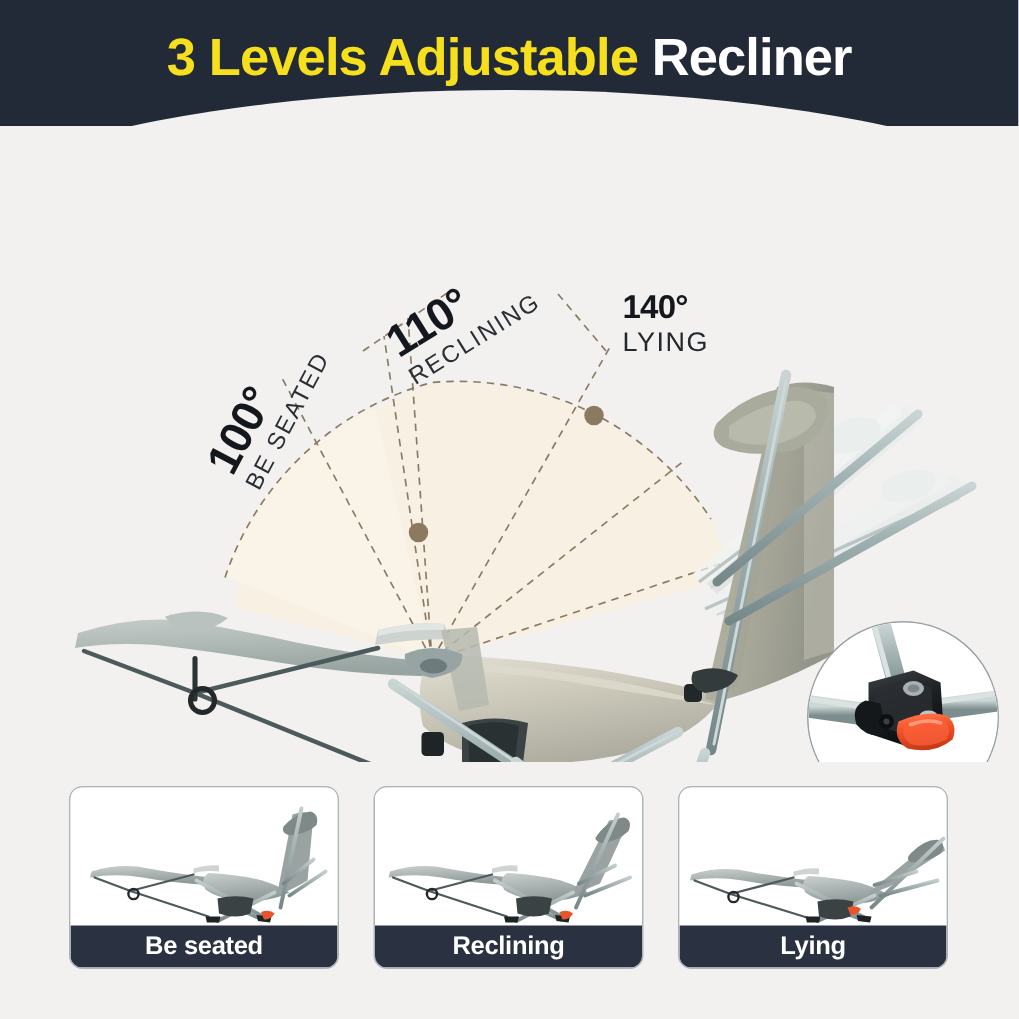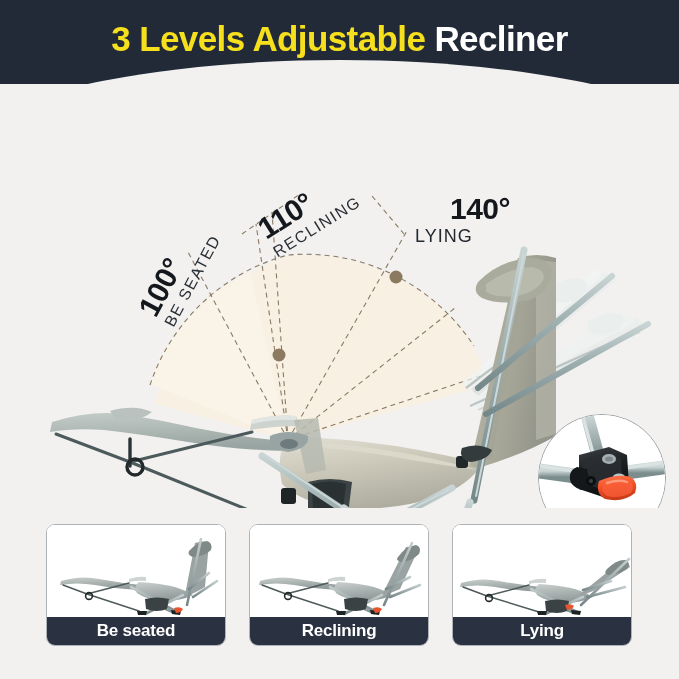--- a/index.html
+++ b/index.html
@@ -61,21 +61,21 @@
 
   #label-110 {
     left: 252px; top: 133px;
     transform: rotate(-32deg);
     transform-origin: left top;
   }
 
   #label-140 {
     left: 415px; top: 108px;
   }
-  #label-140 .deg { font-size: 30px; margin-left: 35px; }
+  #label-140 .deg { font-size: 22px; }
   #label-140 .sub { font-size: 18px; letter-spacing: 1px; color: #23282e; }
 
   
   #callout {
     position: absolute; left: 538px; top: 330px;
     width: 128px; height: 128px;
     border-radius: 50%;
     border: 1px solid #9aa0a4;
     background: #ffffff;
     overflow: hidden;

